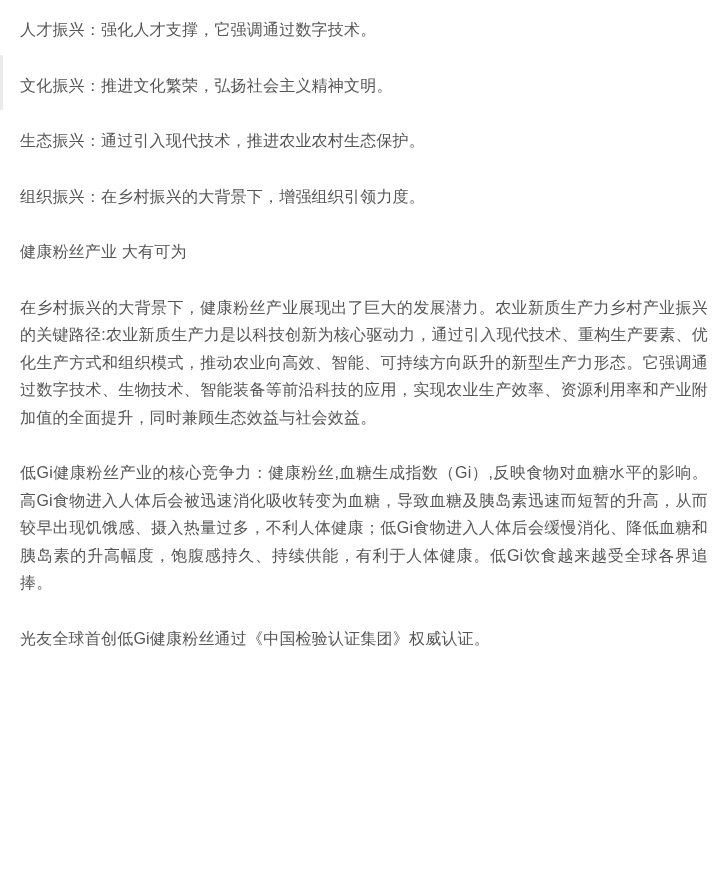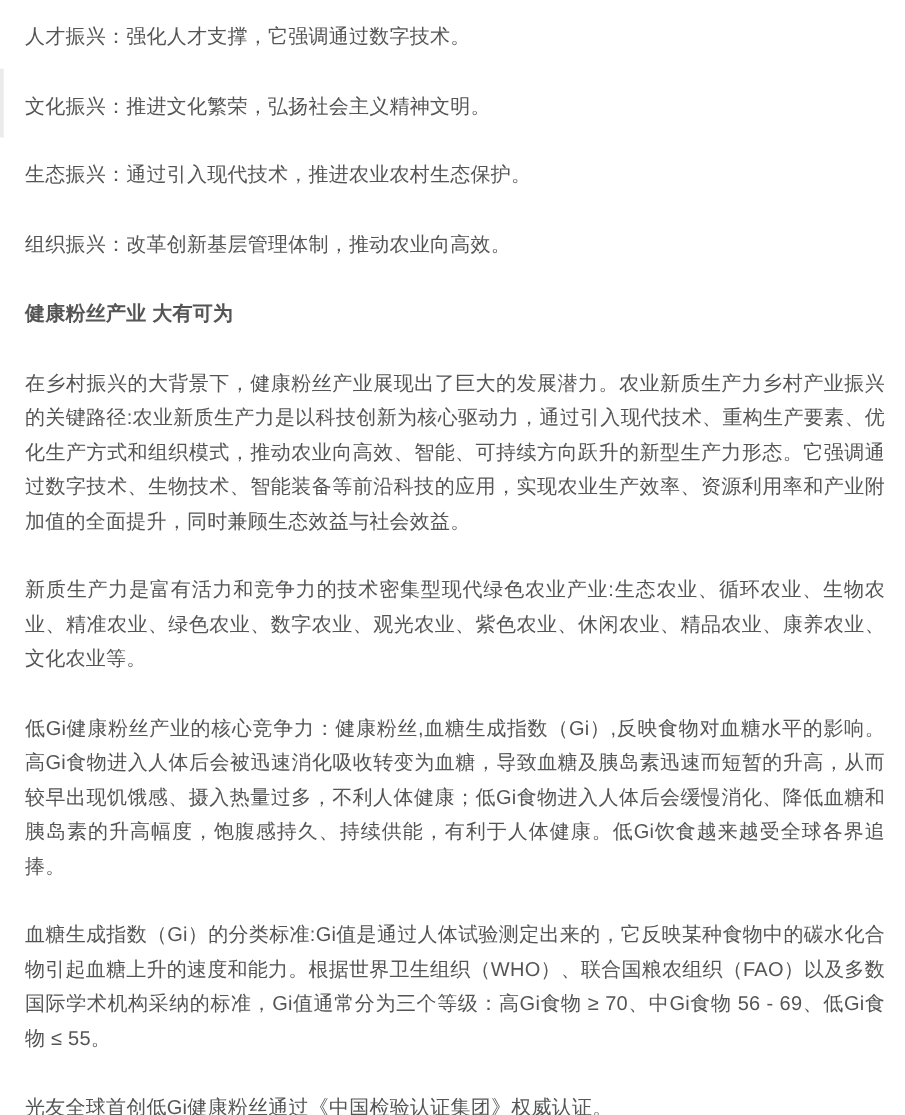--- a/index.html
+++ b/index.html
@@ -31,32 +31,30 @@
       letter-spacing: 0.2px;
       text-align: justify;
       text-justify: inter-ideograph;
     }
     .article p {
       margin: 0 0 28px 0;
       word-break: break-all;
     }
     .article p.section-heading {
       
-      font-weight: bold;
+      font-weight: normal;
     }
   </style>
 </head>
 <body>
 
 <div class="edge-strip"></div>
 
 <div class="article">
   <p>人才振兴：强化人才支撑，它强调通过数字技术。</p>
   <p>文化振兴：推进文化繁荣，弘扬社会主义精神文明。</p>
   <p>生态振兴：通过引入现代技术，推进农业农村生态保护。</p>
-  <p>组织振兴：改革创新基层管理体制，推动农业向高效。</p>
+  <p>组织振兴：在乡村振兴的大背景下，增强组织引领力度。</p>
   <p class="section-heading">健康粉丝产业 大有可为</p>
   <p>在乡村振兴的大背景下，健康粉丝产业展现出了巨大的发展潜力。农业新质生产力乡村产业振兴的关键路径:农业新质生产力是以科技创新为核心驱动力，通过引入现代技术、重构生产要素、优化生产方式和组织模式，推动农业向高效、智能、可持续方向跃升的新型生产力形态。它强调通过数字技术、生物技术、智能装备等前沿科技的应用，实现农业生产效率、资源利用率和产业附加值的全面提升，同时兼顾生态效益与社会效益。</p>
-  <p>新质生产力是富有活力和竞争力的技术密集型现代绿色农业产业:生态农业、循环农业、生物农业、精准农业、绿色农业、数字农业、观光农业、紫色农业、休闲农业、精品农业、康养农业、文化农业等。</p>
   <p>低Gi健康粉丝产业的核心竞争力：健康粉丝,血糖生成指数（Gi）,反映食物对血糖水平的影响。高Gi食物进入人体后会被迅速消化吸收转变为血糖，导致血糖及胰岛素迅速而短暂的升高，从而较早出现饥饿感、摄入热量过多，不利人体健康；低Gi食物进入人体后会缓慢消化、降低血糖和胰岛素的升高幅度，饱腹感持久、持续供能，有利于人体健康。低Gi饮食越来越受全球各界追捧。</p>
-  <p>血糖生成指数（Gi）的分类标准:Gi值是通过人体试验测定出来的，它反映某种食物中的碳水化合物引起血糖上升的速度和能力。根据世界卫生组织（WHO）、联合国粮农组织（FAO）以及多数国际学术机构采纳的标准，Gi值通常分为三个等级：高Gi食物 ≥ 70、中Gi食物 56 - 69、低Gi食物 ≤ 55。</p>
   <p>光友全球首创低Gi健康粉丝通过《中国检验认证集团》权威认证。</p>
 </div>
 
 </body></html>

